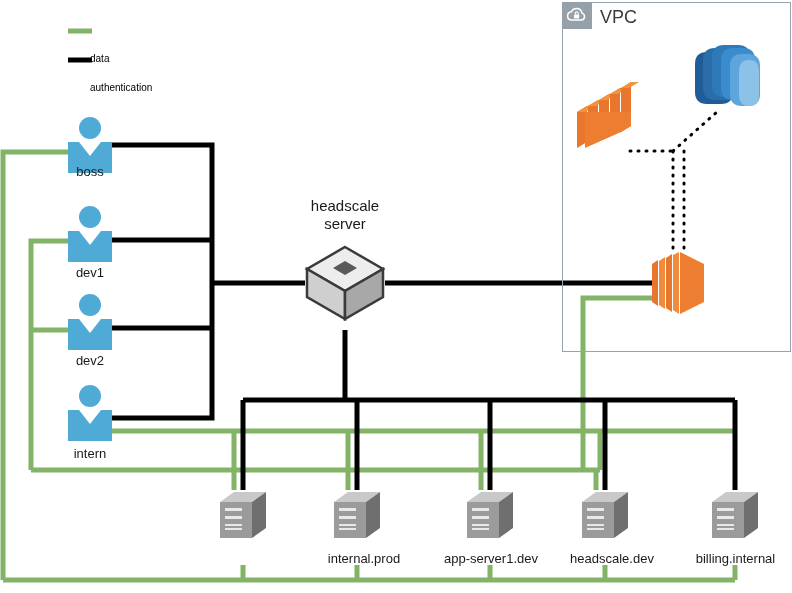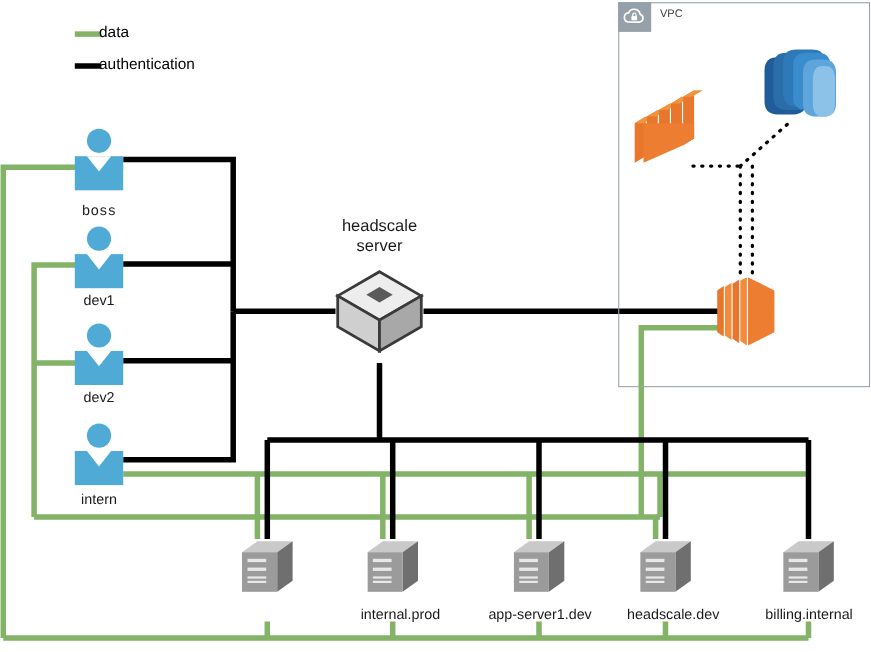--- a/index.html
+++ b/index.html
@@ -20,23 +20,24 @@
   .label {
     position: absolute;
     font-size: 13px;
     color: #1a1a1a;
     white-space: nowrap;
     text-align: center;
     line-height: 15px;
   }
   .legend-label {
     position: absolute;
-    font-size: 14px;
+    font-size: 10px;
     color: #000;
     white-space: nowrap;
+    margin-top: 32px;
   }
 
   
   .actor { position: absolute; width: 44px; height: 56px; }
   .actor .head {
     position: absolute; left: 11px; top: 0;
     width: 22px; height: 22px; border-radius: 50%;
     background: #4FABD5;
   }
   .actor .body {
@@ -68,21 +69,21 @@
     background: transparent;
   }
   .vpc-tab {
     position: absolute;
     height: 27px;
     background: #96a0a8;
     display: flex; align-items: center;
   }
   .vpc-title {
     position: absolute;
-    font-size: 10px;
+    font-size: 18px;
     color: #3b3b3b;
     text-align: right;
   }
 </style>
 </head>
 <body>
 
 <div id="canvas">
 
   <svg id="wires" viewBox="0 0 792 593" xmlns="http://www.w3.org/2000/svg">
@@ -221,21 +222,21 @@
       <polygon points="79,24 41,46 41,74 79,52" fill="#A8A8A8" stroke="#3a3a3a" stroke-width="2.5"></polygon>
       <polygon points="41,16 53,23 41,30 29,23" fill="#5A5A5A"></polygon>
     </svg>
   </div>
 
   <div class="actor" style="left:68px; top:117px;">
     <div class="head"></div>
     <div class="body"></div>
     <div class="notch"></div>
   </div>
-  <div class="label" style="left:40px; top:184px; width:100px;font-family:Liberation Mono, monospace;">boss</div>
+  <div class="label" style="left:40px; top:164px; width:100px;">boss</div>
 
   <div class="actor" style="left:68px; top:206px;">
     <div class="head"></div>
     <div class="body"></div>
     <div class="notch"></div>
   </div>
   <div class="label" style="left:40px; top:265px; width:100px;">dev1</div>
 
   <div class="actor" style="left:68px; top:294px;">
     <div class="head"></div>

